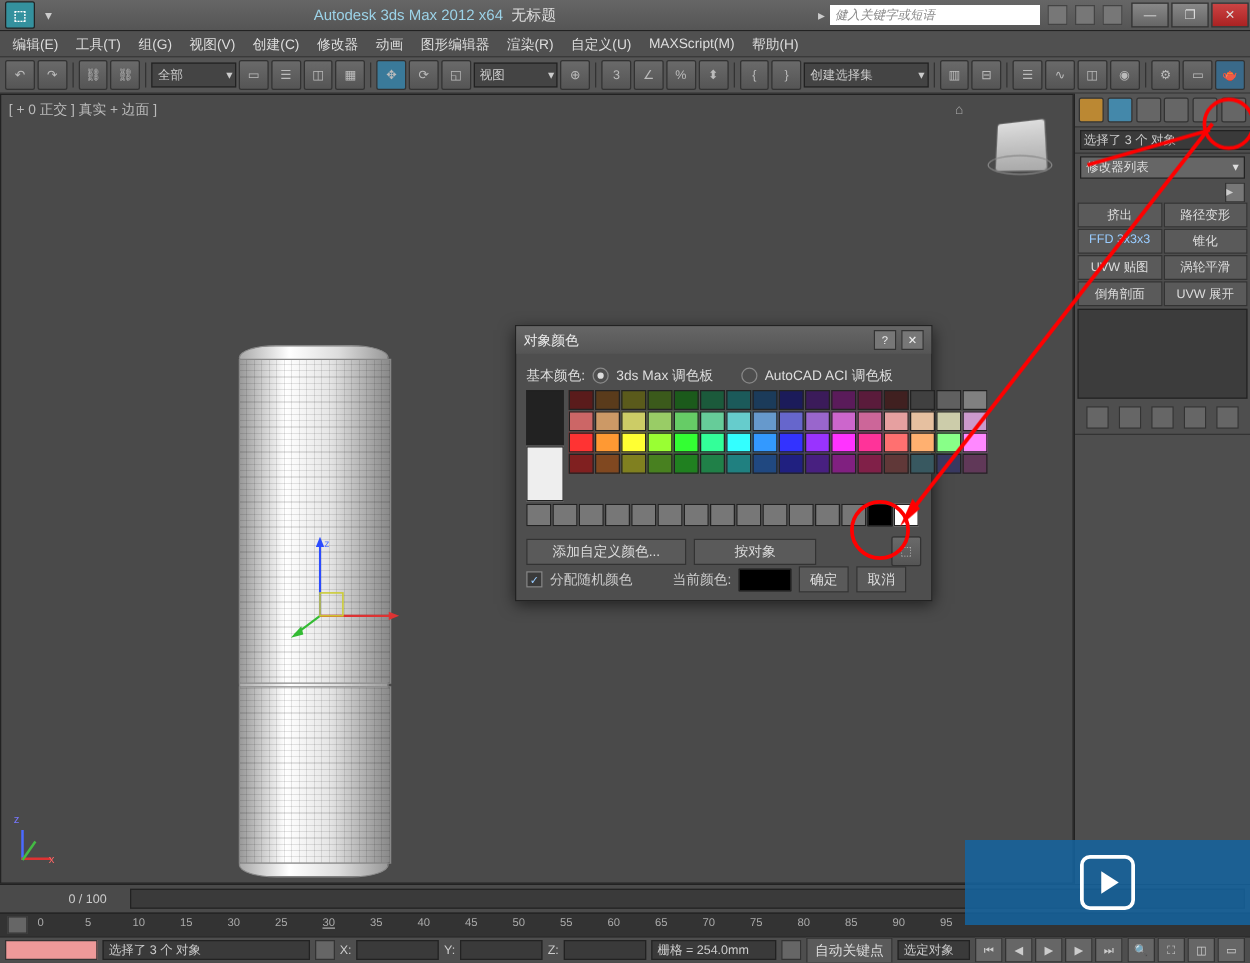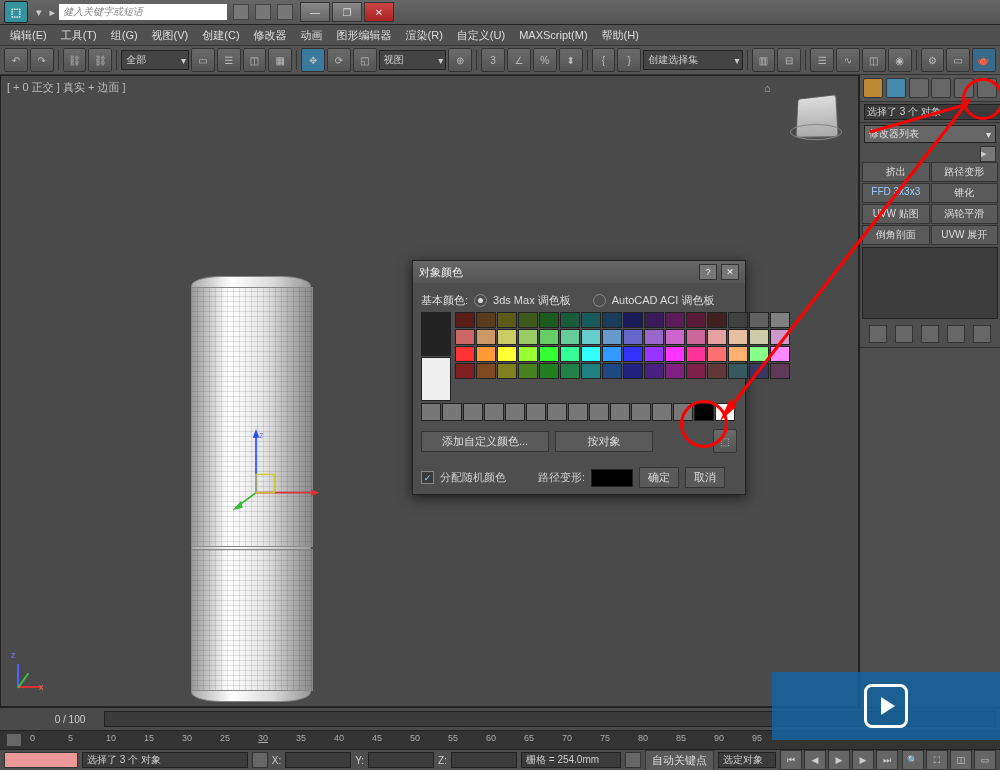--- a/index.html
+++ b/index.html
@@ -89,20 +89,23 @@
 .watermark .txt{color:#fff}
 .watermark .cn{font-size:22px;font-weight:bold}
 .watermark .en{font-size:11px;letter-spacing:1px}
 </style>
 </head>
 <body>
 
 <div class="titlebar">
   <div class="app-icon">⬚</div>
   <span style="color:#ccc;padding:0 4px">▾</span>
+  <div class="title-center">
+    <span>Autodesk 3ds Max 2012</span>&nbsp;<span>x64</span>&nbsp;&nbsp;<span class="untitled">无标题</span>
+  </div>
   <span style="color:#ccc;padding:0 4px">▸</span>
   <div class="search-hdr">健入关键字或短语</div>
   <div class="hdr-icons">
     <span></span>
     <span></span>
     <span></span>
   </div>
   <div class="win-btns">
     <div>—</div>
     <div>❐</div>
@@ -411,31 +414,31 @@
         <div class="cust"></div>
         <div class="cust"></div>
         <div class="cust"></div>
         <div class="cust"></div>
         <div class="cust"></div>
         <div class="cust"></div>
         <div class="cust"></div>
       <div class="cust" style="background:#000"></div>
       <div class="cust" style="background:#fff"></div>
     </div>
-    <div class="dlg-btns" style="margin-bottom:14px">
+    <div class="dlg-btns" style="margin-bottom:0">
       <div class="btn" style="width:110px">添加自定义颜色...</div>
       <div class="btn" style="width:80px">按对象</div>
       <div style="flex:1"></div>
       <div class="tbtn">⬚</div>
     </div>
     <div class="dlg-btns">
       <span class="chk">✓</span>
       <span>分配随机颜色</span>
       <span style="width:20px"></span>
-      <span>路径变形:</span>
+      <span>当前颜色:</span>
       <div class="cur-col"></div>
       <div class="btn">确定</div>
       <div class="btn">取消</div>
     </div>
   </div>
 </div>
 
 <div class="circle-ann" style="left:680px;top:400px;width:42px;height:42px"></div>
 <div class="circle-ann" style="left:962px;top:78px;width:36px;height:36px"></div>
 <svg class="arrow-svg" style="left:720px;top:95px" width="260" height="330">

